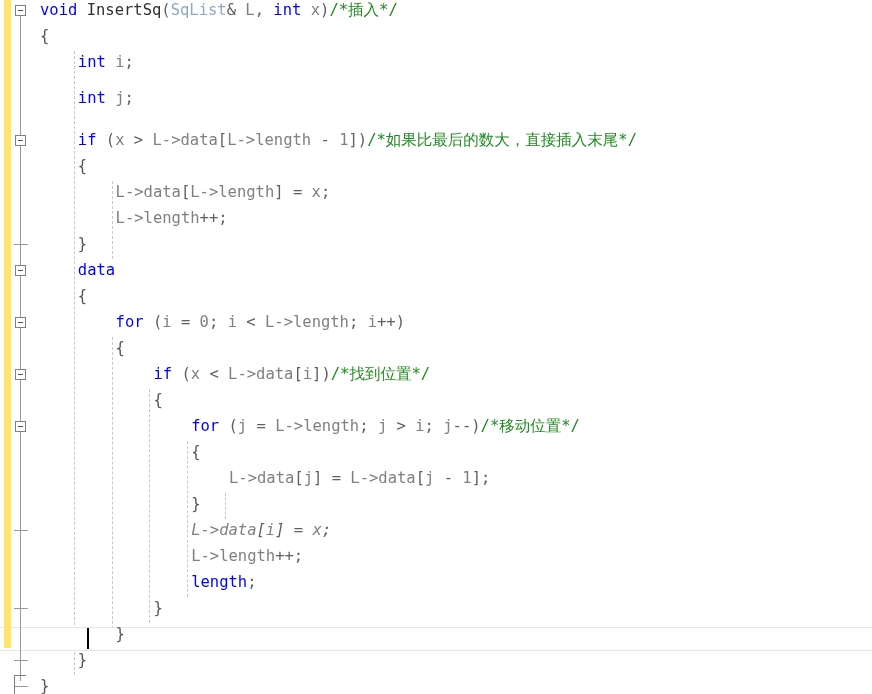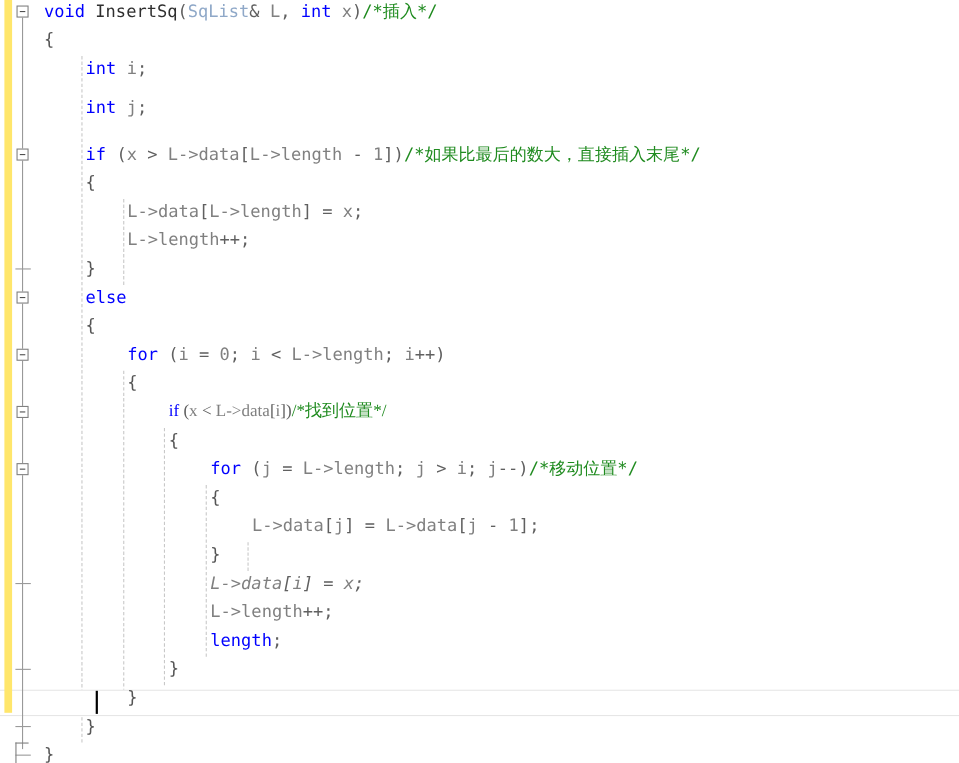--- a/index.html
+++ b/index.html
@@ -156,25 +156,25 @@
       <div class="code-line" style="top: -3px; left: 40px;"><span class="tok-keyword">void</span><span class="tok-plain"> </span><span class="tok-plain">InsertSq</span><span class="tok-punct">(</span><span class="tok-type">SqList</span><span class="tok-punct">&amp; </span><span class="tok-ident">L</span><span class="tok-punct">, </span><span class="tok-keyword">int</span><span class="tok-plain"> </span><span class="tok-ident">x</span><span class="tok-punct">)</span><span class="tok-comment">/*插入*/</span></div>
       <div class="code-line" style="top: 23px; left: 40px;"><span class="tok-brace">{</span></div>
       <div class="code-line" style="top: 49px; left: 77.8px;"><span class="tok-keyword">int</span><span class="tok-plain"> </span><span class="tok-ident">i</span><span class="tok-punct">;</span></div>
       <div class="code-line" style="top: 85px; left: 77.8px;"><span class="tok-keyword">int</span><span class="tok-plain"> </span><span class="tok-ident">j</span><span class="tok-punct">;</span></div>
       <div class="code-line" style="top: 101px; left: 40px;"></div>
       <div class="code-line" style="top: 127px; left: 77.8px;"><span class="tok-keyword">if</span><span class="tok-punct"> (</span><span class="tok-ident">x</span><span class="tok-punct"> &gt; </span><span class="tok-ident">L-&gt;data</span><span class="tok-punct">[</span><span class="tok-ident">L-&gt;length</span><span class="tok-punct"> - </span><span class="tok-number">1</span><span class="tok-punct">])</span><span class="tok-comment">/*如果比最后的数大，直接插入末尾*/</span></div>
       <div class="code-line" style="top: 153px; left: 77.8px;"><span class="tok-brace">{</span></div>
       <div class="code-line" style="top: 179px; left: 115.6px;"><span class="tok-ident">L-&gt;data</span><span class="tok-punct">[</span><span class="tok-ident">L-&gt;length</span><span class="tok-punct">] = </span><span class="tok-ident">x</span><span class="tok-punct">;</span></div>
       <div class="code-line" style="top: 205px; left: 115.6px;"><span class="tok-ident">L-&gt;length</span><span class="tok-punct">++;</span></div>
       <div class="code-line" style="top: 231px; left: 77.8px;"><span class="tok-brace">}</span></div>
-      <div class="code-line" style="top: 257px; left: 77.8px;"><span class="tok-keyword">else</span></div>
+      <div class="code-line" style="top: 257px; left: 77.8px;"><span class="tok-keyword">data</span></div>
       <div class="code-line" style="top: 283px; left: 77.8px;"><span class="tok-brace">{</span></div>
       <div class="code-line" style="top: 309px; left: 115.6px;"><span class="tok-keyword">for</span><span class="tok-punct"> (</span><span class="tok-ident">i</span><span class="tok-punct"> = </span><span class="tok-number">0</span><span class="tok-punct">; </span><span class="tok-ident">i</span><span class="tok-punct"> &lt; </span><span class="tok-ident">L-&gt;length</span><span class="tok-punct">; </span><span class="tok-ident">i</span><span class="tok-punct">++)</span></div>
       <div class="code-line" style="top: 335px; left: 115.6px;"><span class="tok-brace">{</span></div>
-      <div class="code-line" style="top: 361px; left: 153.4px; font-family: Liberation Serif, serif;"><span class="tok-keyword">if</span><span class="tok-punct"> (</span><span class="tok-ident">x</span><span class="tok-punct"> &lt; </span><span class="tok-ident">L-&gt;data</span><span class="tok-punct">[</span><span class="tok-ident">i</span><span class="tok-punct">])</span><span class="tok-comment">/*找到位置*/</span></div>
+      <div class="code-line" style="top: 361px; left: 153.4px;"><span class="tok-keyword">if</span><span class="tok-punct"> (</span><span class="tok-ident">x</span><span class="tok-punct"> &lt; </span><span class="tok-ident">L-&gt;data</span><span class="tok-punct">[</span><span class="tok-ident">i</span><span class="tok-punct">])</span><span class="tok-comment">/*找到位置*/</span></div>
       <div class="code-line" style="top: 387px; left: 153.4px;"><span class="tok-brace">{</span></div>
       <div class="code-line" style="top: 413px; left: 191.2px;"><span class="tok-keyword">for</span><span class="tok-punct"> (</span><span class="tok-ident">j</span><span class="tok-punct"> = </span><span class="tok-ident">L-&gt;length</span><span class="tok-punct">; </span><span class="tok-ident">j</span><span class="tok-punct"> &gt; </span><span class="tok-ident">i</span><span class="tok-punct">; </span><span class="tok-ident">j</span><span class="tok-punct">--)</span><span class="tok-comment">/*移动位置*/</span></div>
       <div class="code-line" style="top: 439px; left: 191.2px;"><span class="tok-brace">{</span></div>
       <div class="code-line" style="top: 465px; left: 229px;"><span class="tok-ident">L-&gt;data</span><span class="tok-punct">[</span><span class="tok-ident">j</span><span class="tok-punct">] = </span><span class="tok-ident">L-&gt;data</span><span class="tok-punct">[</span><span class="tok-ident">j</span><span class="tok-punct"> - </span><span class="tok-number">1</span><span class="tok-punct">];</span></div>
       <div class="code-line" style="top: 491px; left: 191.2px;"><span class="tok-brace">}</span></div>
       <div class="code-line" style="top: 517px; left: 191.2px; font-style: italic;"><span class="tok-ident">L-&gt;data</span><span class="tok-punct">[</span><span class="tok-ident">i</span><span class="tok-punct">] = </span><span class="tok-ident">x</span><span class="tok-punct">;</span></div>
       <div class="code-line" style="top: 543px; left: 191.2px;"><span class="tok-ident">L-&gt;length</span><span class="tok-punct">++;</span></div>
       <div class="code-line" style="top: 569px; left: 191.2px;"><span class="tok-keyword">length</span><span class="tok-punct">;</span></div>
       <div class="code-line" style="top: 595px; left: 153.4px;"><span class="tok-brace">}</span></div>
       <div class="code-line" style="top: 621px; left: 115.6px;"><span class="tok-brace">}</span></div>

